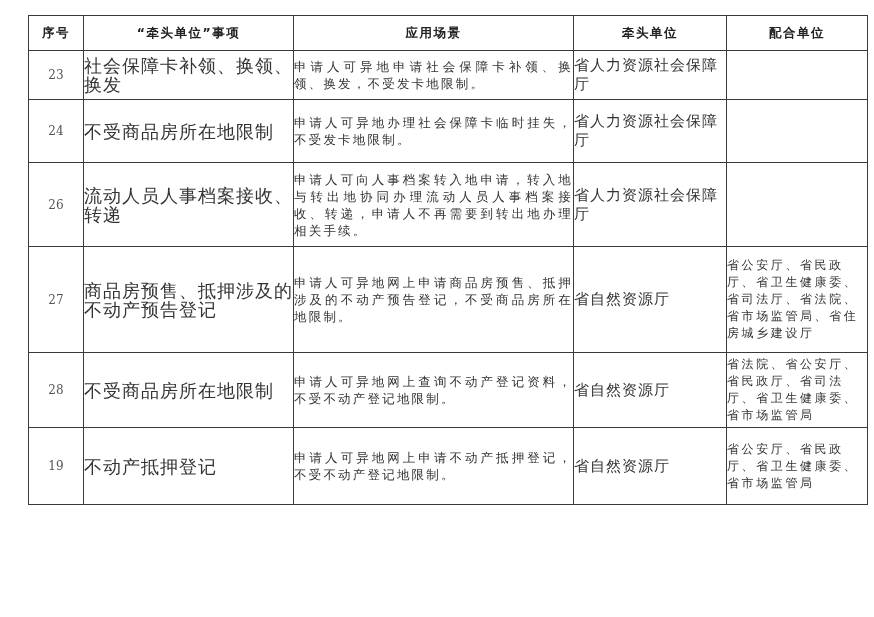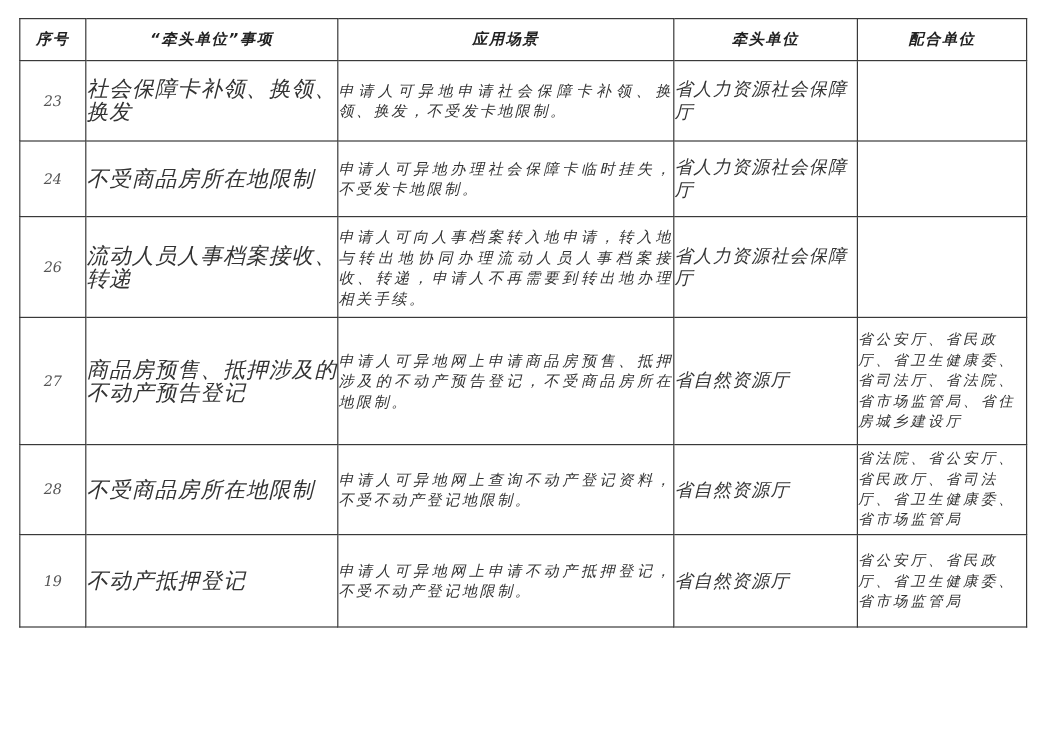--- a/index.html
+++ b/index.html
@@ -1,22 +1,21 @@
 <!DOCTYPE html>
 <html><head>
 <meta charset="utf-8">
 <style>
   html, body { margin: 0; padding: 0; background: #ffffff; }
   body { width: 874px; height: 617px; position: relative; overflow: hidden;
          font-family: "DejaVu Serif", "Liberation Serif", serif; color: #333333; }
   table.doc {
-    position: absolute; left: 16px; top: 15px;
+    position: absolute; left: 28px; top: 15px;
     border-collapse: collapse; table-layout: fixed;
     width: 839px;
-    font-style: italic;
   }
   table.doc th, table.doc td {
     border: 1.5px solid #3a3a3a;
     padding: 0;
     vertical-align: middle;
   }
   table.doc th {
     height: 34px;
     font-family: "DejaVu Sans", "Liberation Sans", sans-serif;
     font-weight: bold; font-size: 12.5px; letter-spacing: 1.5px;
@@ -42,21 +41,21 @@
   <thead>
     <tr>
       <th>序号</th>
       <th>“牵头单位”事项</th>
       <th>应用场景</th>
       <th>牵头单位</th>
       <th>配合单位</th>
     </tr>
   </thead>
   <tbody>
-    <tr style="height:67px">
+    <tr style="height:49px">
       <td class="num">23</td>
       <td class="item">社会保障卡补领、换领、换发</td>
       <td class="scene">申请人可异地申请社会保障卡补领、换领、换发，不受发卡地限制。</td>
       <td class="lead">省人力资源社会保障厅</td>
       <td class="coop"></td>
     </tr>
     <tr style="height:63px">
       <td class="num">24</td>
       <td class="item">不受商品房所在地限制</td>
       <td class="scene">申请人可异地办理社会保障卡临时挂失，不受发卡地限制。</td>

